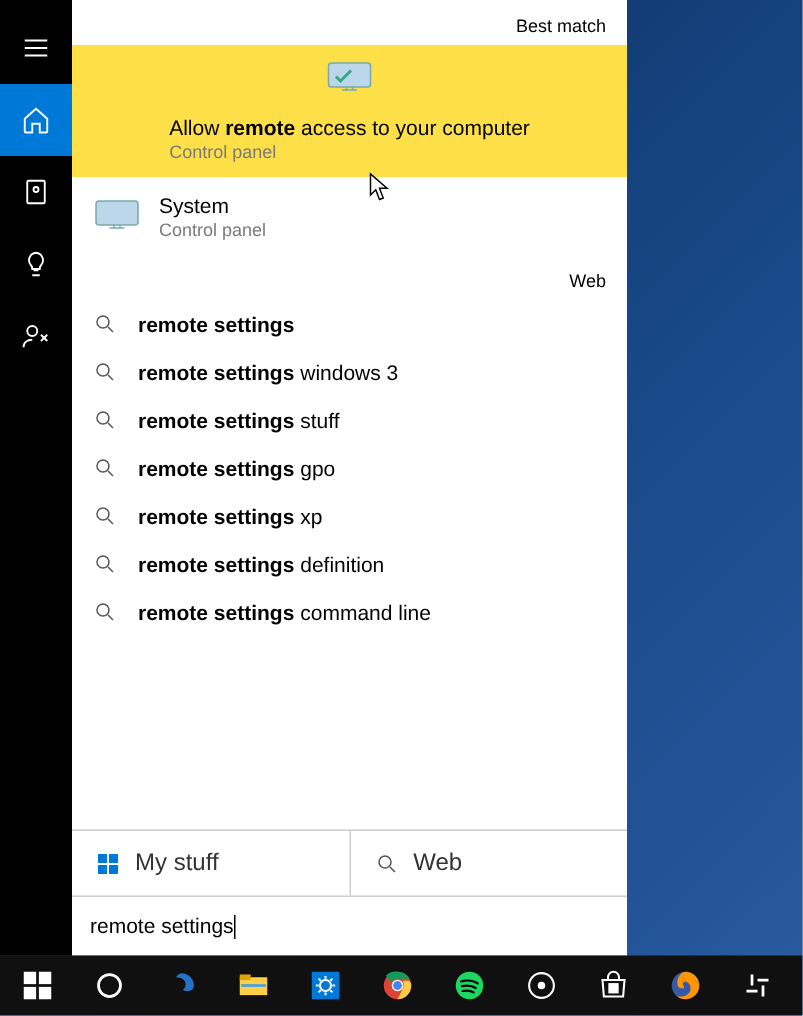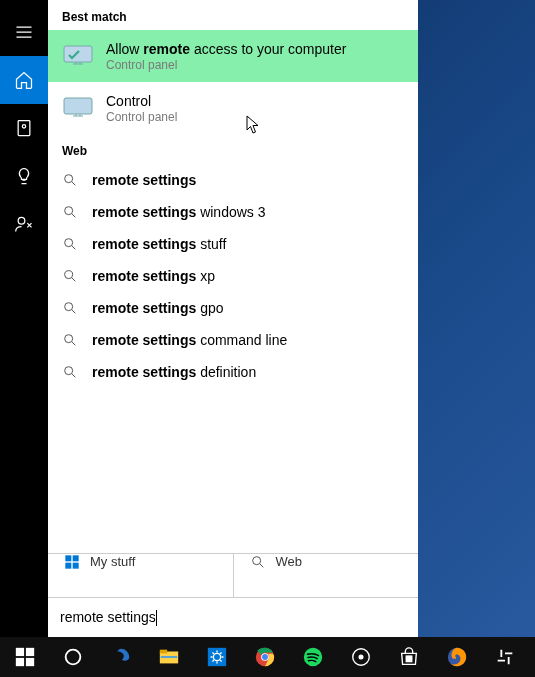--- a/index.html
+++ b/index.html
@@ -6,34 +6,34 @@
   body { width: 535px; height: 677px; background: #1a3a6e; overflow: hidden; position: relative; }
   .desktop { width: 535px; height: 677px; background: linear-gradient(135deg,#0a2a5a,#1a4a8a 60%,#2a5aa0); position: relative; }
 
   .sidebar { position: absolute; left: 0; top: 0; width: 48px; height: 637px; background: #000; display: flex; flex-direction: column; align-items: center; padding-top: 8px; gap: 0; }
   .side-btn { width: 48px; height: 48px; display: flex; align-items: center; justify-content: center; color: #fff; cursor: pointer; }
   .side-btn.active { background: #0078d7; }
   .side-btn svg { width: 20px; height: 20px; fill: none; stroke: #fff; stroke-width: 1.5; }
 
   .panel { position: absolute; left: 48px; top: 0; width: 370px; height: 637px; background: #f2f2f2; display: flex; flex-direction: column; }
   .panel-body { flex: 1; overflow: hidden; background: #fff; }
-  .section-h { font-size: 12px; font-weight: 700; color: #000; padding: 10px 14px 6px; }
+  .section-h { font-size: 12px; font-weight: 400; color: #000; padding: 10px 14px 6px; text-align: right; }
   .result { display: flex; align-items: center; padding: 10px 14px; cursor: pointer; gap: 12px; }
-  .result.selected { background: #86efac; }
+  .result.selected { background: #fde047; flex-direction: column; }
   .result .ricon { width: 32px; height: 24px; display:flex; align-items:center; justify-content:center; }
   .result .rtext { flex: 1; }
   .r-title { font-size: 14px; color: #000; line-height: 1.3; }
   .r-title b { font-weight: 600; }
   .r-sub { font-size: 12px; color: #7a7a7a; }
   .webrow { display: flex; align-items: center; padding: 8px 14px; gap: 14px; cursor: pointer; font-size: 14px; color: #000; }
   .webrow .sicon { width: 16px; height: 16px; }
   .webrow b { font-weight: 600; }
 
   .scope-bar { display: flex; border-top: 1px solid #ccc; background: #fff; height: 44px; }
-  .scope-btn { flex: 1; display: flex; justify-content: flex-start; gap: 10px; padding: 0 16px; font-size: 13px; color: #333; border-right: 1px solid #ccc; cursor: pointer; }
+  .scope-btn { flex: 1; display: flex; align-items: center; justify-content: flex-start; gap: 10px; padding: 0 16px; font-size: 16px; color: #333; border-right: 1px solid #ccc; cursor: pointer; }
   .scope-btn:last-child { border-right: none; }
 
   .search-box { height: 40px; background: #fff; border-top: 1px solid #ccc; display: flex; align-items: center; padding: 0 12px; }
   .search-input { border: none; outline: none; font-size: 14px; width: 100%; background: transparent; color:#000;}
   .caret { display:inline-block; width:1px; height:16px; background:#000; vertical-align:middle; animation:blink 1s steps(1) infinite;}
   @keyframes blink { 50% { opacity:0; } }
 
   .taskbar { position: absolute; left: 0; bottom: 0; width: 535px; height: 40px; background: #101010; display: flex; align-items: center; padding: 0 2px; gap: 2px; }
   .tbtn { width: 46px; height: 40px; display: flex; align-items: center; justify-content: center; cursor: pointer; }
   .tbtn svg, .tbtn .gl { width: 22px; height: 22px; }
@@ -98,21 +98,21 @@
       </div>
 
       <div class="result">
         <div class="ricon">
           <svg class="monitor-svg" viewBox="0 0 30 22">
               <rect x="1" y="1" width="28" height="16" rx="2" fill="#bcd6ea" stroke="#7aa"></rect>
               <path d="M10 19h10M13 17v2M17 17v2" stroke="#7aa" stroke-width="1"></path>
             </svg>
         </div>
         <div class="rtext">
-          <div class="r-title"><span>Control</span></div>
+          <div class="r-title"><span>System</span></div>
           <div class="r-sub">Control panel</div>
         </div>
       </div>
 
       <div class="section-h">Web</div>
 
       <div class="webrow">
           <svg class="sicon mag" viewBox="0 0 24 24">
             <circle cx="10" cy="10" r="6"></circle>
             <path d="M20 20l-5-5"></path>
@@ -131,42 +131,42 @@
             <circle cx="10" cy="10" r="6"></circle>
             <path d="M20 20l-5-5"></path>
           </svg>
           <span><b>remote settings</b><span> stuff</span></span>
         </div>
       <div class="webrow">
           <svg class="sicon mag" viewBox="0 0 24 24">
             <circle cx="10" cy="10" r="6"></circle>
             <path d="M20 20l-5-5"></path>
           </svg>
+          <span><b>remote settings</b><span> gpo</span></span>
+        </div>
+      <div class="webrow">
+          <svg class="sicon mag" viewBox="0 0 24 24">
+            <circle cx="10" cy="10" r="6"></circle>
+            <path d="M20 20l-5-5"></path>
+          </svg>
           <span><b>remote settings</b><span> xp</span></span>
         </div>
       <div class="webrow">
           <svg class="sicon mag" viewBox="0 0 24 24">
             <circle cx="10" cy="10" r="6"></circle>
             <path d="M20 20l-5-5"></path>
           </svg>
-          <span><b>remote settings</b><span> gpo</span></span>
+          <span><b>remote settings</b><span> definition</span></span>
         </div>
       <div class="webrow">
           <svg class="sicon mag" viewBox="0 0 24 24">
             <circle cx="10" cy="10" r="6"></circle>
             <path d="M20 20l-5-5"></path>
           </svg>
           <span><b>remote settings</b><span> command line</span></span>
-        </div>
-      <div class="webrow">
-          <svg class="sicon mag" viewBox="0 0 24 24">
-            <circle cx="10" cy="10" r="6"></circle>
-            <path d="M20 20l-5-5"></path>
-          </svg>
-          <span><b>remote settings</b><span> definition</span></span>
         </div>
     </div>
 
     <div class="scope-bar">
       <div class="scope-btn">
         <svg width="16" height="16" viewBox="0 0 24 24" fill="#0078d7">
             <rect x="2" y="2" width="9" height="9"></rect>
             <rect x="13" y="2" width="9" height="9"></rect>
             <rect x="2" y="13" width="9" height="9"></rect>
             <rect x="13" y="13" width="9" height="9"></rect>

